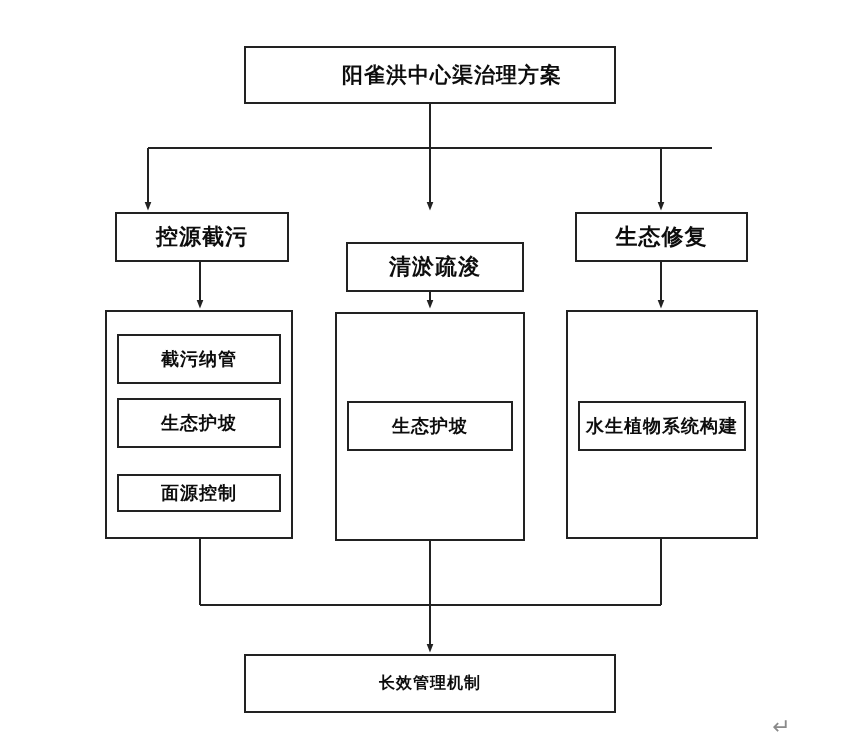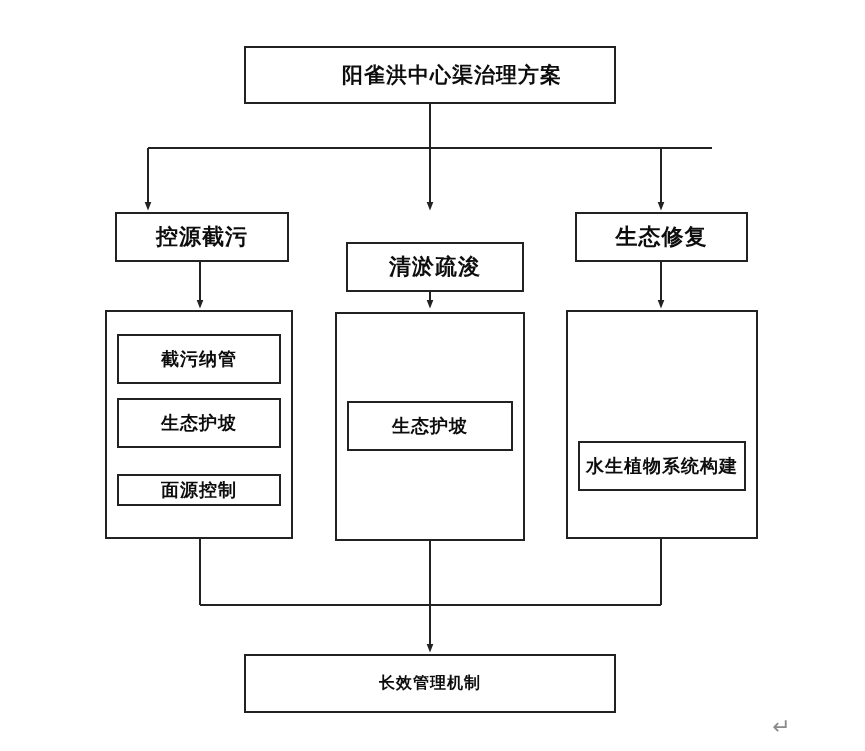--- a/index.html
+++ b/index.html
@@ -119,23 +119,23 @@
   <div class="container-box" style="left:105px; top:310px; width:188px; height:229px;"></div>
 
   <div class="container-box" style="left:335px; top:312px; width:190px; height:229px;"></div>
 
   <div class="container-box" style="left:566px; top:310px; width:192px; height:229px;"></div>
 
   <div class="node leaf-node" style="left:117px; top:334px; width:164px; height:50px;">截污纳管</div>
 
   <div class="node leaf-node" style="left:117px; top:398px; width:164px; height:50px;">生态护坡</div>
 
-  <div class="node leaf-node" style="left:117px; top:474px; width:164px; height:32px;">面源控制</div>
+  <div class="node leaf-node" style="left:117px; top:474px; width:164px; height:38px;">面源控制</div>
 
   <div class="node leaf-node" style="left:347px; top:401px; width:166px; height:50px;">生态护坡</div>
 
-  <div class="node leaf-node" style="left:578px; top:401px; width:168px; height:50px;margin-top:40px;">水生植物系统构建</div>
+  <div class="node leaf-node" style="left:578px; top:401px; width:168px; height:50px;">水生植物系统构建</div>
 
   <div class="node footer-node" style="left:244px; top:654px; width:372px; height:59px;">长效管理机制</div>
 
   <div class="pilcrow" style="left:772px; top:716px;">↵</div>
 
 </div>
 
 </body></html>

